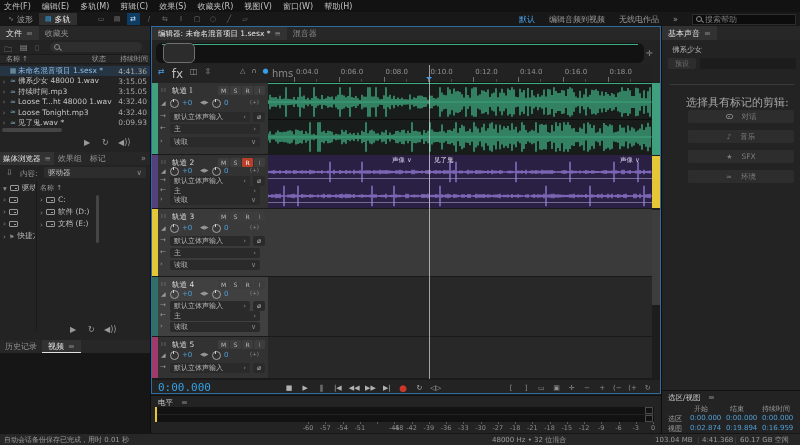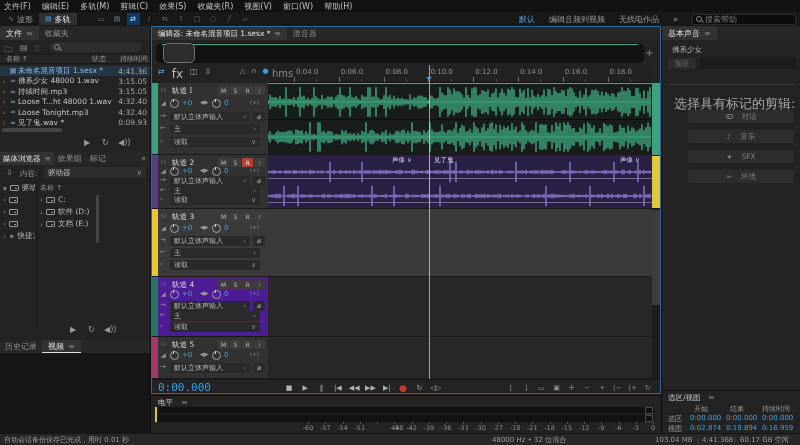--- a/index.html
+++ b/index.html
@@ -434,21 +434,21 @@
           <span>主</span>
           <span class="fr">›</span>
         </div>
         <span class="harr" style="left: 8px; top: 51px;">›</span>
         <div class="hfield" style="left: 18px; top: 51px; width: 90px;">
           <span>读取</span>
           <span class="fr">∨</span>
         </div>
       </div>
       <div style="position: absolute; left: 116px; top: 126px; width: 384px; height: 68px; border-bottom: 1px solid rgb(26, 26, 26); overflow: hidden; background: rgb(58, 58, 58);"></div>
-      <div style="position: absolute; left: 0px; top: 194px; width: 116px; height: 60px; background: #4c1d95; border-bottom: 1px solid rgb(26, 26, 26);">
+      <div style="position: absolute; left: 0px; top: 194px; width: 116px; height: 60px; background: #404040; border-bottom: 1px solid rgb(26, 26, 26);">
         <div style="position: absolute; left: 0px; top: 0px; width: 6px; height: 100%; background: rgb(47, 111, 104);"></div>
         <span class="dragdots" style="left: 9px; top: 3px; position: absolute;">⁞⁞</span>
         <span class="tname" style="left: 20px; top: 3px;">轨道 4</span>
         <div class="thbtn" style="left: 66px; top: 3px;">M</div>
         <div class="thbtn" style="left: 78px; top: 3px;">S</div>
         <div class="thbtn" style="left: 90px; top: 3px;">R</div>
         <div class="thbtn" style="left: 102px; top: 3px; color: rgb(138, 138, 138);">I</div>
         <span style="position: absolute; left: 9px; top: 13.4px; color: rgb(154, 154, 154); font-size: 6px;">◢</span>
         <div class="knob" style="left: 18px; top: 13.4px;"></div>
         <span class="kval" style="left: 30px; top: 13.4px;">+0</span>
@@ -597,21 +597,21 @@
     <span class="burger">≡</span>
   </div>
 </div>
 <div class="abs" style="left:662px;top:40px;width:138px;height:350px;background:#232323">
   <div style="position:absolute;left:10px;top:5px;color:#b0b0b0;font-size:7.5px">佛系少女</div>
   <div style="position:absolute;left:6px;top:18px;width:28px;height:11px;background:#2d2d2d;border-radius:2px;color:#6f6f6f;font-size:7px;display:flex;align-items:center;justify-content:center">
       <span>预设</span>
     </div>
   <div style="position:absolute;left:38px;top:18px;width:96px;height:11px;background:#1c1c1c;border-radius:2px"></div>
   <div style="position:absolute;left:8px;top:44px;width:124px;height:1px;background:#3a3a3a"></div>
-  <div style="position:absolute;left:12px;top:55px;color:#a8a8a8;font-size:13px">选择具有标记的剪辑:</div>
+  <div style="position:absolute;left:24px;top:55px;color:#a8a8a8;font-size:11px">选择具有标记的剪辑:</div>
   <div id="esbuttons">
       <div class="esbtn" style="top: 70px;">
         <span class="bubble"></span>
         <span>对话</span>
       </div>
       <div class="esbtn" style="top: 90px;">
         <span style="font-size: 7px;">♪</span>
         <span>音乐</span>
       </div>
       <div class="esbtn" style="top: 110px;">

